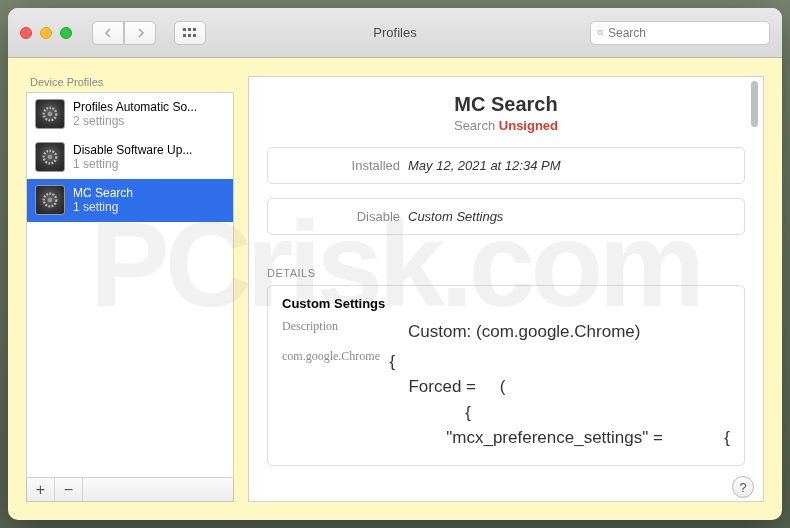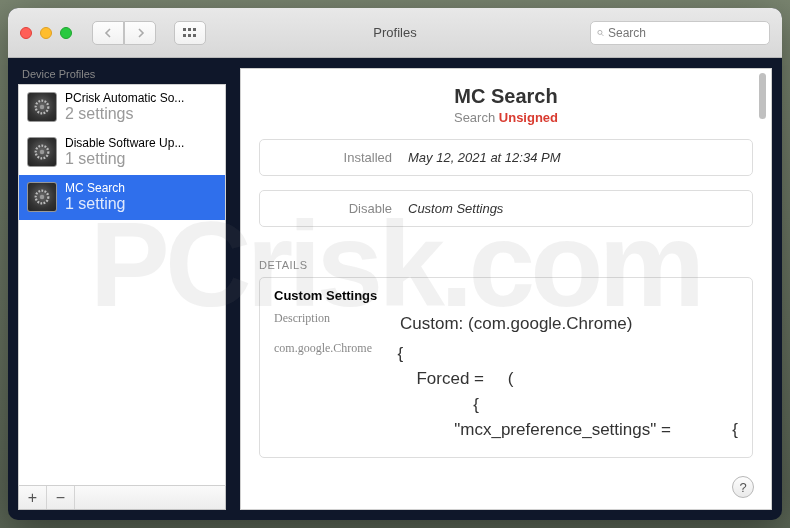--- a/index.html
+++ b/index.html
@@ -10,21 +10,21 @@
       height: 528px;
       overflow: hidden;
       position: relative;
     }
     .window {
       position: absolute;
       top: 8px;
       left: 8px;
       right: 8px;
       bottom: 8px;
-      background: #0f172a;
+      background: #fef9c3;
       border-radius: 10px;
       box-shadow: 0 10px 40px rgba(0,0,0,0.4);
       display: flex;
       flex-direction: column;
       overflow: hidden;
     }
     .titlebar {
       height: 50px;
       background: linear-gradient(180deg, #e8e8e8 0%, #d8d8d8 100%);
       border-bottom: 1px solid #b8b8b8;
@@ -75,21 +75,21 @@
       border-radius: 5px;
       display: flex; align-items: center;
       padding: 0 6px;
       gap: 4px;
     }
     .search-box input {
       border: none; outline: none; flex: 1;
       font-size: 12px; background: transparent;
     }
     .content {
-      flex: 1; display: flex; padding: 10px; gap: 14px;
+      flex: 1; display: flex; padding: 18px; gap: 14px;
     }
     .sidebar {
       width: 208px;
       display: flex; flex-direction: column;
     }
     .sidebar-header {
       font-size: 11px; color: #888; padding: 0 4px 4px;
     }
     .sidebar-list {
       flex: 1;
@@ -113,21 +113,21 @@
       background: radial-gradient(circle at 50% 45%, #666 0%, #333 60%, #222 100%);
       border: 1px solid #999;
       border-radius: 3px;
       display: flex; align-items: center; justify-content: center;
       color: #ccc;
       flex-shrink: 0;
     }
     .sidebar-item.selected .sidebar-icon { border-color: rgba(255,255,255,0.5); }
     .sidebar-text { overflow: hidden; }
     .sidebar-title { font-size: 12px; white-space: nowrap; overflow: hidden; text-overflow: ellipsis; }
-    .sidebar-sub { font-size: 16px; color: #999; }
+    .sidebar-sub { font-size: 12px; color: #999; }
     .sidebar-item.selected .sidebar-sub { color: rgba(255,255,255,0.85); }
     .sidebar-footer {
       display: flex;
       border: 1px solid #c4c4c4;
       border-top: none;
       background: linear-gradient(180deg,#fafafa,#ededed);
       height: 24px;
     }
     .footer-btn {
       width: 28px; display: flex; align-items: center; justify-content: center;
@@ -147,21 +147,21 @@
     .scroll-thumb { position: absolute; top: 2px; right: 3px; width: 7px; height: 46px; background: #c0c0c0; border-radius: 4px; }
     .profile-title { font-size: 20px; font-weight: 600; text-align: center; color: #333; }
     .profile-sub { font-size: 13px; text-align: center; margin-top: 2px; color: #888; }
     .profile-sub .unsigned { color: #d93b30; font-weight: 700; }
     .info-box {
       margin-top: 14px;
       border: 1px solid #ddd;
       border-radius: 5px;
       padding: 10px 14px;
       display: flex;
-      gap: 16px;
+      gap: 8px;
       align-items: center;
     }
     .info-label { width: 118px; text-align: right; font-size: 13px; color: #888; }
     .info-value { font-size: 13px; color: #333; font-style: italic; }
     .details-label { font-size: 11px; color: #888; letter-spacing: 0.5px; margin-top: 32px; margin-bottom: 6px; }
     .details-box {
       border: 1px solid #ddd;
       border-radius: 5px;
       padding: 10px 14px;
     }
@@ -241,21 +241,21 @@
       <div class="sidebar-header">Device Profiles</div>
       <div class="sidebar-list">
         <div class="sidebar-item">
           <div class="sidebar-icon">
             <svg width="18" height="18" viewBox="0 0 20 20">
                 <circle cx="10" cy="10" r="7" fill="none" stroke="#bbb" stroke-width="2.5" stroke-dasharray="2 1.5"></circle>
                 <circle cx="10" cy="10" r="2.5" fill="#999"></circle>
               </svg>
           </div>
           <div class="sidebar-text">
-            <div class="sidebar-title">PCrisk Automatic So...</div>
+            <div class="sidebar-title">Profiles Automatic So...</div>
             <div class="sidebar-sub">2 settings</div>
           </div>
         </div>
         <div class="sidebar-item">
           <div class="sidebar-icon">
             <svg width="18" height="18" viewBox="0 0 20 20">
                 <circle cx="10" cy="10" r="7" fill="none" stroke="#bbb" stroke-width="2.5" stroke-dasharray="2 1.5"></circle>
                 <circle cx="10" cy="10" r="2.5" fill="#999"></circle>
               </svg>
           </div>

